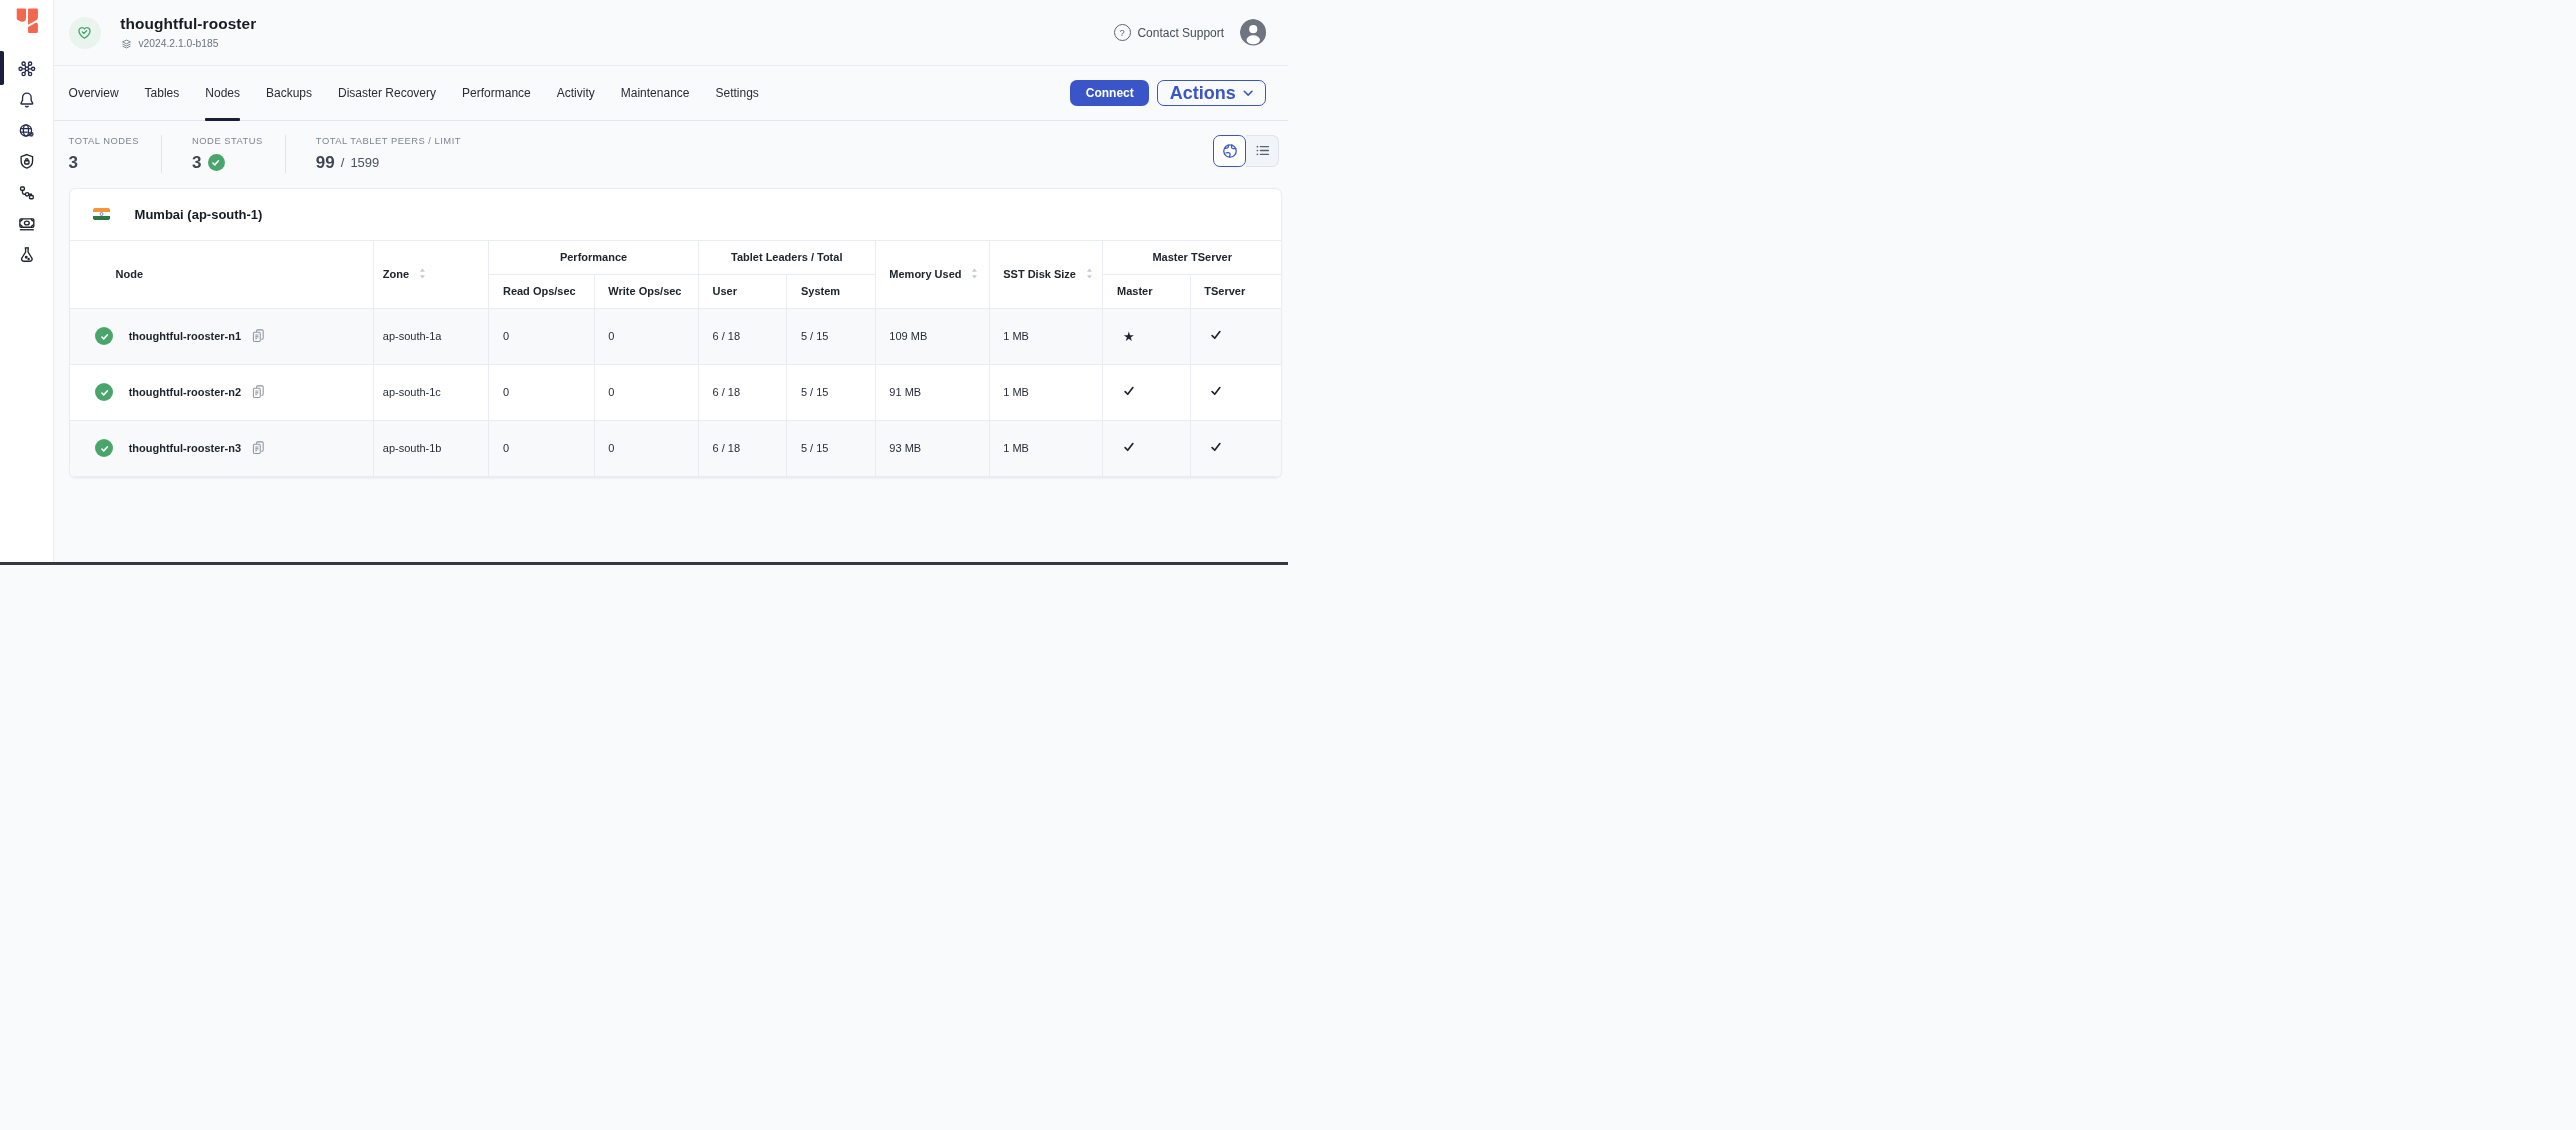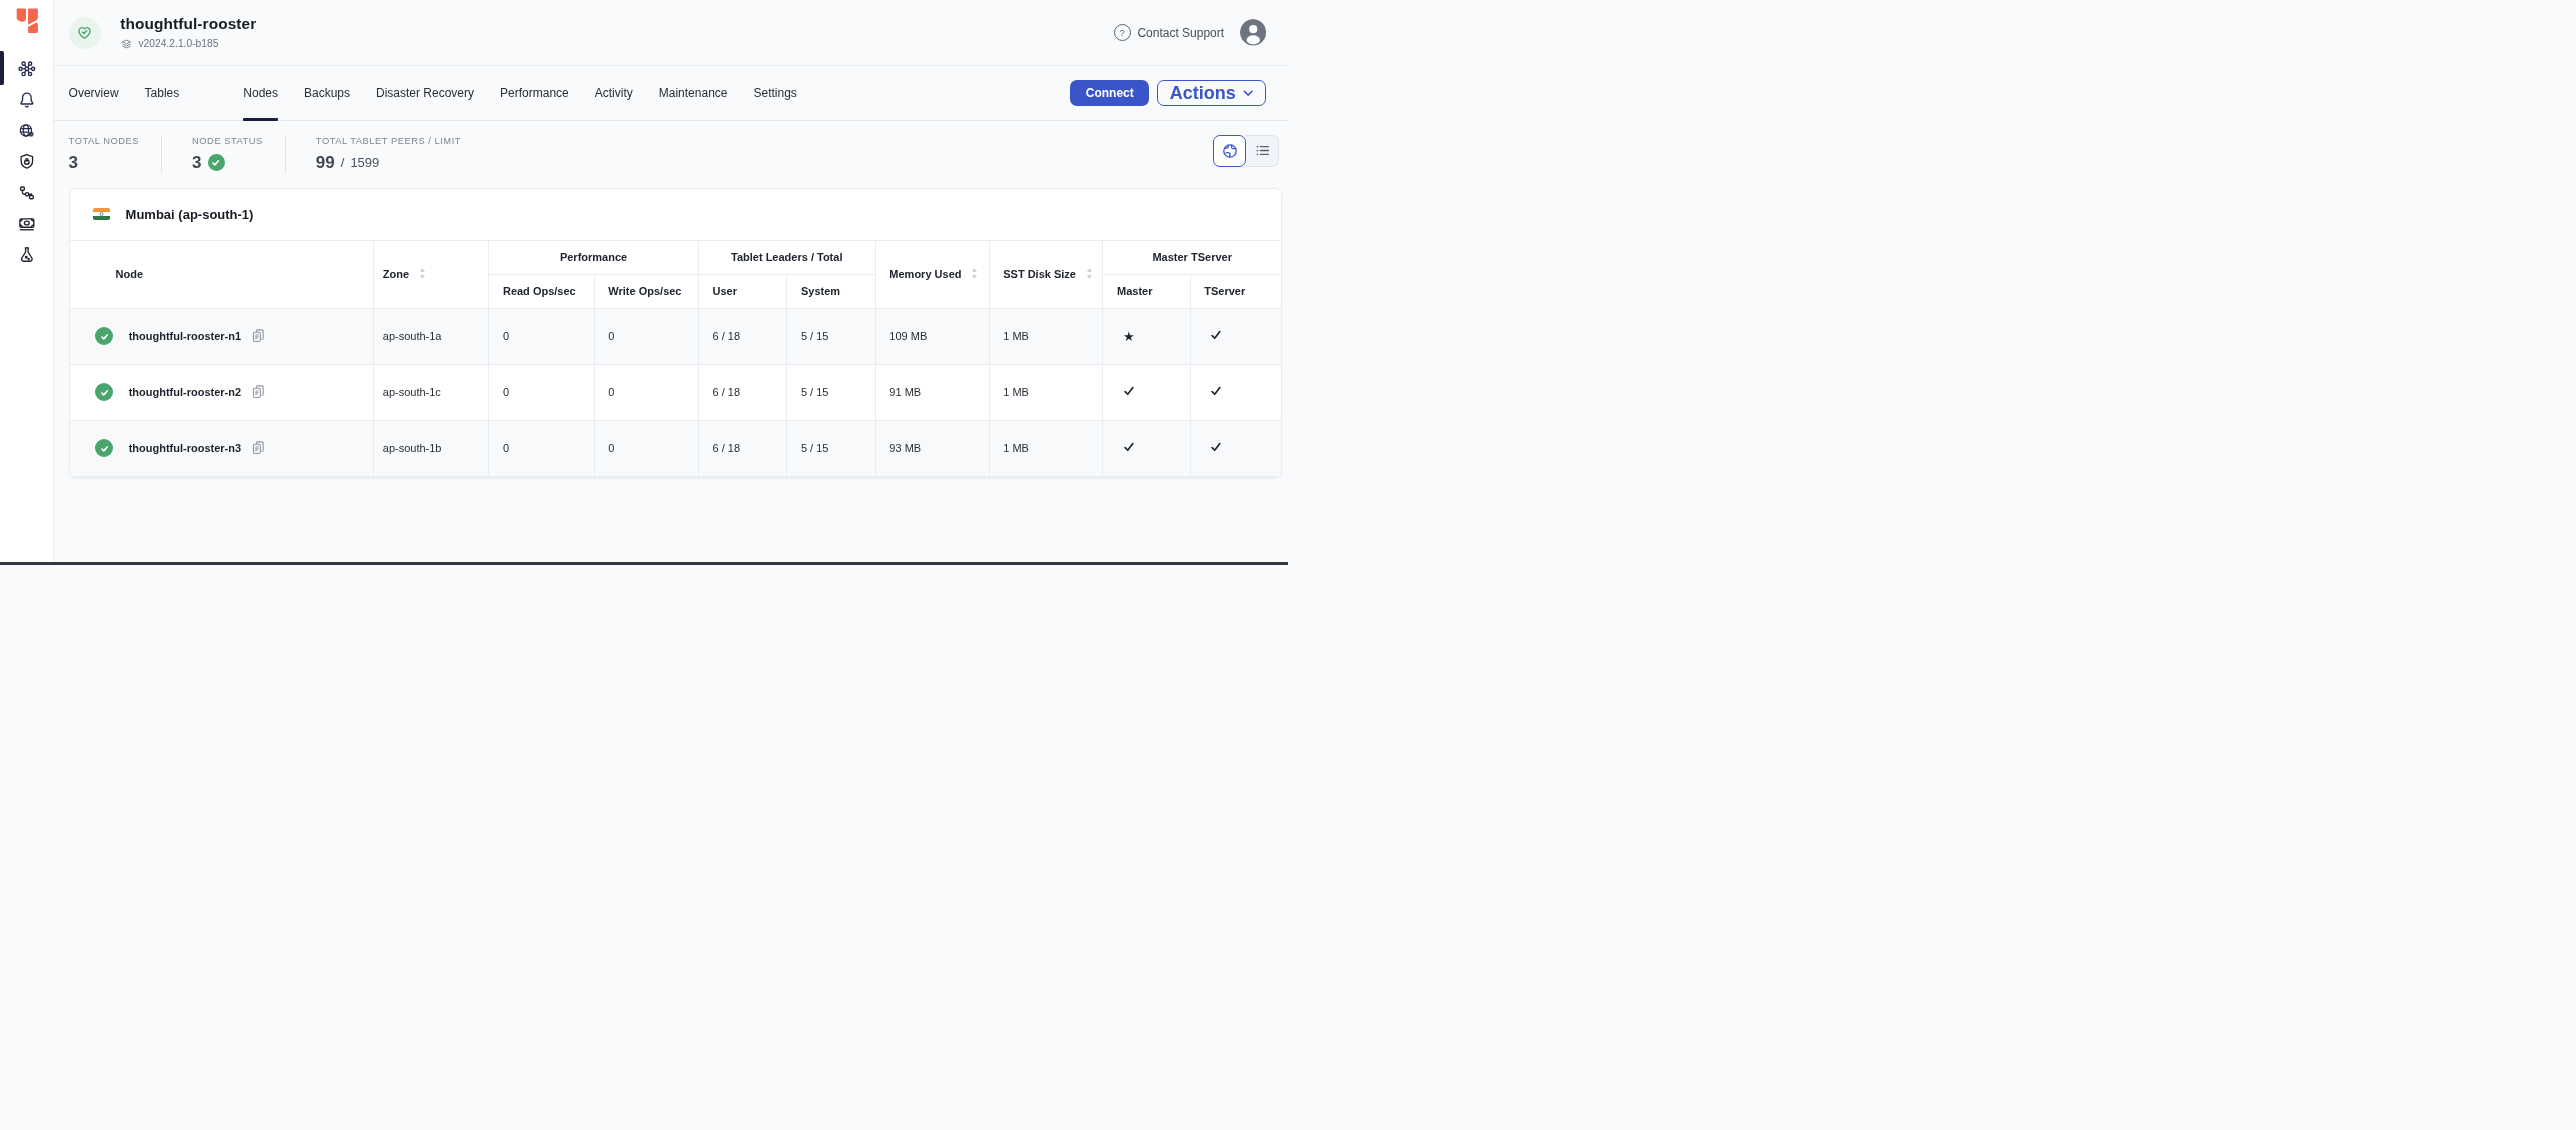--- a/index.html
+++ b/index.html
@@ -53,21 +53,21 @@
 
   .tabbar {
     height:55px; flex-shrink:0; display:flex; align-items:center;
     padding:0 22px 0 14.6px; border-bottom:0.9px solid #e3e7ed;
   }
   .tabs { display:flex; gap:26px; height:100%; align-items:center; }
   .tab {
     position:relative; font-size:12px; color:#272c36; cursor:pointer;
     height:100%; display:flex; align-items:center; white-space:nowrap;
   }
-  .tab.active { font-weight:500;margin-left:38px; }
+  .tab.active { font-weight:500; }
   .tab.active::after {
     content:""; position:absolute; left:0; right:0; bottom:-0.9px; height:3.4px;
     background:#1a1e3c; border-radius:0.9px;
   }
   .tab-actions { margin-left:auto; display:flex; gap:7.7px;align-items:center; }
   .btn-primary {
     background:#3a55c8; color:#fff; border:none; border-radius:6.9px;
     font-size:12px; font-weight:600; padding:0 15.4px; height:26.5px; cursor:pointer;
     font-family:inherit;
   }
@@ -102,21 +102,21 @@
   .editcols-row { display:flex; justify-content:flex-end; margin-top:6.9px; height:19px; align-items:center; }
   .editcols { display:flex; align-items:center; gap:6.9px; color:#3350c8; font-size:12px; font-weight:600; cursor:pointer; }
 
   .section-title { margin-top:19px; font-size:15.4px; font-weight:700; color:#14181f; }
 
   
   .card {
     margin-top:15.4px; background:#fff; border:0.9px solid #e9ecf1; border-radius:6.9px;
     box-shadow:0 0.9px 1.7px rgba(20,30,60,.05); overflow:hidden;
   }
-  .region-header { height:51px; display:flex; align-items:center; padding-left:23px; gap:16px;text-align:right; }
+  .region-header { height:51px; display:flex; align-items:center; padding-left:23px; gap:25px;text-align:right; }
   .region-name { font-size:13px; font-weight:700; color:#171b23; }
   .flag { border-radius:1.7px; display:block; }
 
   table.nodes { width:100%; border-collapse:collapse; table-layout:fixed; }
   .nodes th, .nodes td { border:0.9px solid #e9edf2; font-weight:400; }
   .nodes th:first-child, .nodes td:first-child { border-left:none; }
   .nodes th:last-child, .nodes td:last-child { border-right:none; }
   .nodes thead tr { height:34px; }
   .nodes thead th { font-size:11px; font-weight:600; color:#20252e; text-align:left; padding-left:13.7px; background:#fff; }
   .nodes thead th.group { text-align:center; padding-left:0; }

